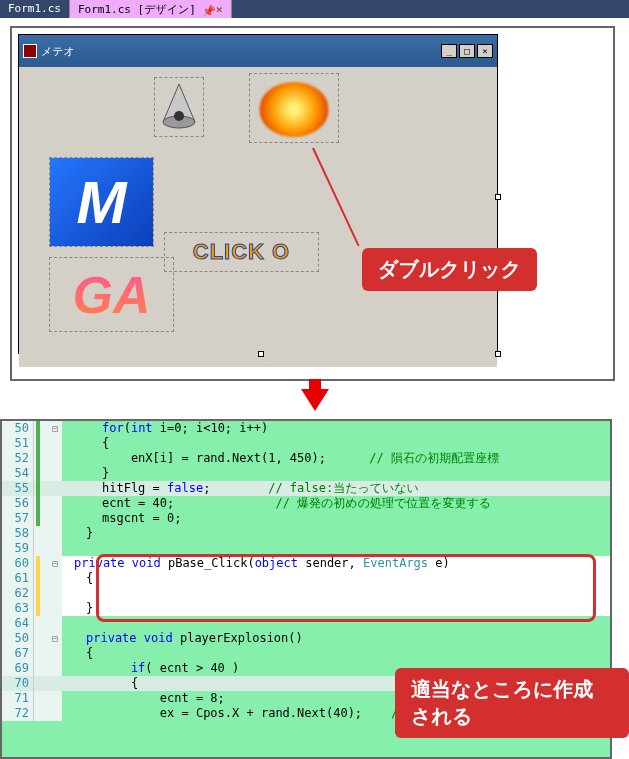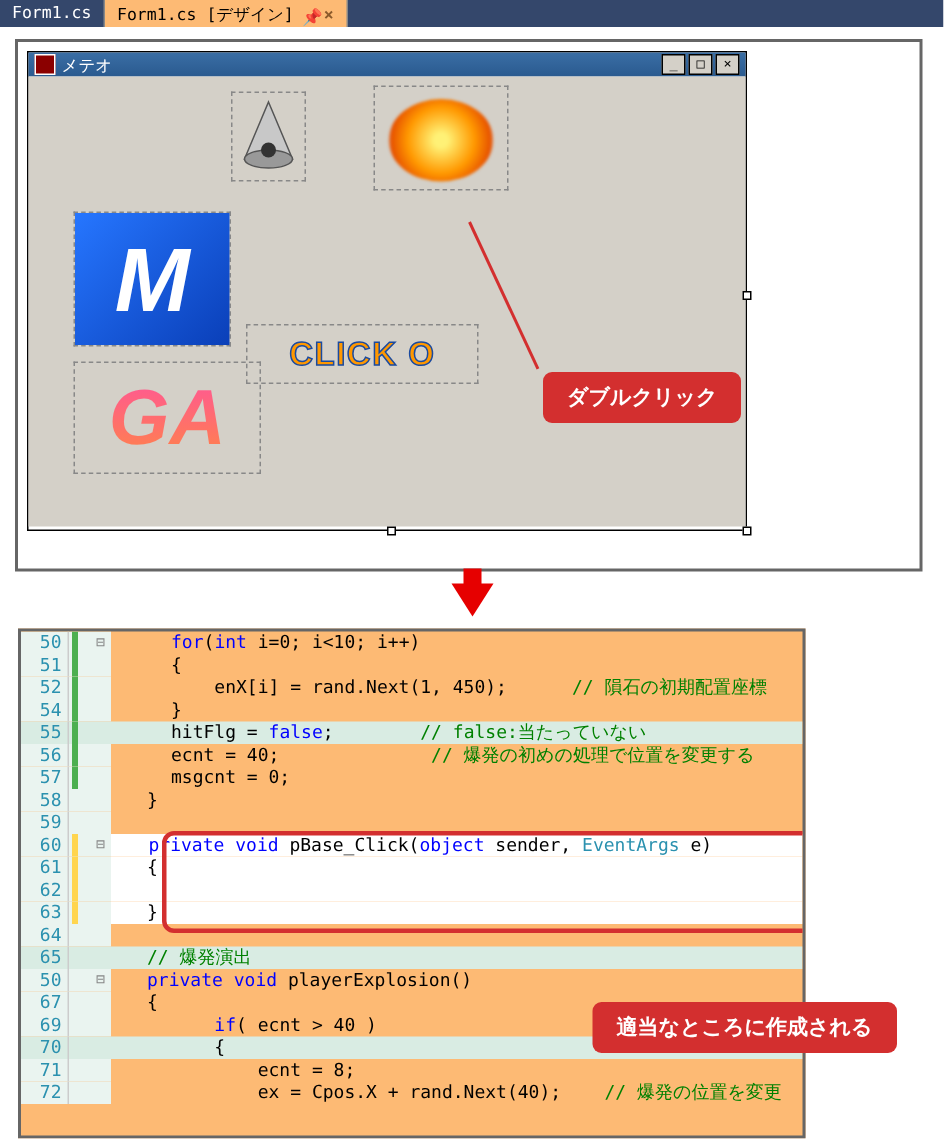--- a/index.html
+++ b/index.html
@@ -2,56 +2,56 @@
 <html><head>
 <meta charset="utf-8">
 <style>
 * { margin:0; padding:0; box-sizing:border-box; font-family:"MS Gothic","MS PGothic",monospace; }
 body { width:629px; height:759px; background:#fff; }
 
 
 .tabbar { height:18px; background:#34476b; display:flex; }
 .tab { font-size:11px; padding:2px 8px; border-right:1px solid #888;text-align:center; }
 .tab.inactive { background:#34476b; color:#fff; }
-.tab.active { background:#fdba74; color:#000; display:flex; align-items:center; gap:6px; }
+.tab.active { background:#f0abfc; color:#000; display:flex; align-items:center; gap:6px; }
 .pin { width:8px; height:8px; display:inline-block; }
 .close-x { color:#8b5a2b; font-weight:bold; cursor:pointer; }
 
 
 .designer { border:2px solid #666; width:605px; height:355px; margin:8px 10px 0 10px; position:relative; background:#fff; }
 .form-window { position:absolute; left:6px; top:6px; width:480px; height:320px; border:1px solid #000; }
-.titlebar { height:16px; background:linear-gradient(#3a6ea5,#2a5a8f); display:flex; align-items:center; padding:0 4px; }
+.titlebar { height:32px; background:linear-gradient(#3a6ea5,#2a5a8f); display:flex; align-items:center; padding:0 4px; }
 .titlebar .ticon { width:14px; height:14px; background:#8b0000; border:1px solid #fff; margin-right:4px; }
 .titlebar .ttext { color:#fff; font-size:11px; flex:1; }
 .wbtn { width:16px; height:14px; background:#d4d0c8; border:1px solid #000; margin-left:2px; font-size:9px; text-align:center; line-height:12px; cursor:pointer; }
 .form-client { background:#d4d0c8; height:300px; position:relative; }
 
 .pb { position:absolute; border:1px dashed #888; }
 .pb.meteor { left:135px; top:10px; width:50px; height:60px; }
 .pb.explosion { left:230px; top:6px; width:90px; height:70px; }
 .pb.mlogo { left:30px; top:90px; width:105px; height:90px; }
 .pb.click { left:145px; top:165px; width:155px; height:40px; }
 .pb.galogo { left:30px; top:190px; width:125px; height:75px; }
 
 .sel-handle { position:absolute; width:6px; height:6px; background:#fff; border:1px solid #000; }
 .form-window .sel-handle.br { right:-4px; bottom:-4px; }
 .form-window .sel-handle.mr { right:-4px; top:50%; }
 .form-window .sel-handle.bm { bottom:-4px; left:50%; }
 
-.callout { position:absolute; background:#d32f2f; color:#fff; font-size:14px; font-weight:bold; padding:8px 16px; border-radius:6px; }
+.callout { position:absolute; background:#d32f2f; color:#fff; font-size:20px; font-weight:bold; padding:8px 16px; border-radius:6px; }
 .callout.c1 { left:350px; top:220px; }
 .callout.c2 { left:375px; top:668px;margin-left:20px; }
 .leader { position:absolute; width:2px; background:#d32f2f; }
 .leader.l1 { left:300px; top:120px; height:108px; transform:rotate(-25deg); transform-origin:top; }
 
 .arrow-down { width:0; height:0; border-left:14px solid transparent; border-right:14px solid transparent; border-top:22px solid #e60000; margin:8px auto; position:relative; }
 .arrow-down:before { content:""; position:absolute; left:-6px; top:-32px; width:12px; height:14px; background:#e60000; }
 
 
-.codepanel { border:2px solid #666; width:525px; height:340px; margin:0 12px; background:#fdba74; position:relative; overflow:hidden; }
+.codepanel { border:2px solid #666; width:612px; height:340px; margin:0 0; background:#86efac; position:relative; overflow:hidden; }
 .code-row { display:flex; height:15px; font-size:12px; line-height:15px; }
 .ln { width:32px; text-align:right; padding-right:4px; color:#2b91af; background:#eaf4f0; border-right:1px solid #ccc; }
 .marker { width:14px; background:#eaf4f0; position:relative; }
 .marker.green:before { content:""; position:absolute; left:2px; top:0; width:4px; height:15px; background:#4caf50; }
 .marker.yellow:before { content:""; position:absolute; left:2px; top:0; width:4px; height:15px; background:#ffd54f; }
 .fold { width:14px; text-align:center; color:#888; font-size:10px; background:#eaf4f0; }
 .codetxt { flex:1; padding-left:40px; white-space:pre; font-family:"MS Gothic",monospace; }
 .code-row.stripe .codetxt, .code-row.stripe .ln, .code-row.stripe .marker, .code-row.stripe .fold { background:#d9ece3; }
 .code-row.white .codetxt { background:#fff; }
 
@@ -174,21 +174,21 @@
   <div class="code-row">
       <div class="ln">59</div>
       <div class="marker"></div>
       <div class="fold"></div>
       <div class="codetxt"></div>
     </div>
   <div class="code-row white">
       <div class="ln">60</div>
       <div class="marker yellow"></div>
       <div class="fold">⊟</div>
-      <div class="codetxt" style="padding-left:25px"><span class="kw">private</span> <span class="kw">void</span><span> pBase_Click(</span><span class="kw">object</span><span> sender, </span><span class="ty">EventArgs</span><span> e)</span></div>
+      <div class="codetxt" style="padding-left:12px"><span class="kw">private</span> <span class="kw">void</span><span> pBase_Click(</span><span class="kw">object</span><span> sender, </span><span class="ty">EventArgs</span><span> e)</span></div>
     </div>
   <div class="code-row white">
       <div class="ln">61</div>
       <div class="marker yellow"></div>
       <div class="fold"></div>
       <div class="codetxt" style="padding-left:24px">{</div>
     </div>
   <div class="code-row white">
       <div class="ln">62</div>
       <div class="marker yellow"></div>
@@ -199,26 +199,20 @@
       <div class="ln">63</div>
       <div class="marker yellow"></div>
       <div class="fold"></div>
       <div class="codetxt" style="padding-left:24px">}</div>
     </div>
   <div class="code-row">
       <div class="ln">64</div>
       <div class="marker"></div>
       <div class="fold"></div>
       <div class="codetxt"></div>
-    </div>
-  <div class="code-row stripe">
-      <div class="ln">65</div>
-      <div class="marker"></div>
-      <div class="fold"></div>
-      <div class="codetxt" style="padding-left:24px"><span class="cm">// 爆発演出</span></div>
     </div>
   <div class="code-row">
       <div class="ln">50</div>
       <div class="marker"></div>
       <div class="fold">⊟</div>
       <div class="codetxt" style="padding-left:24px"><span class="kw">private</span> <span class="kw">void</span><span> playerExplosion()</span></div>
     </div>
   <div class="code-row">
       <div class="ln">67</div>
       <div class="marker"></div>

